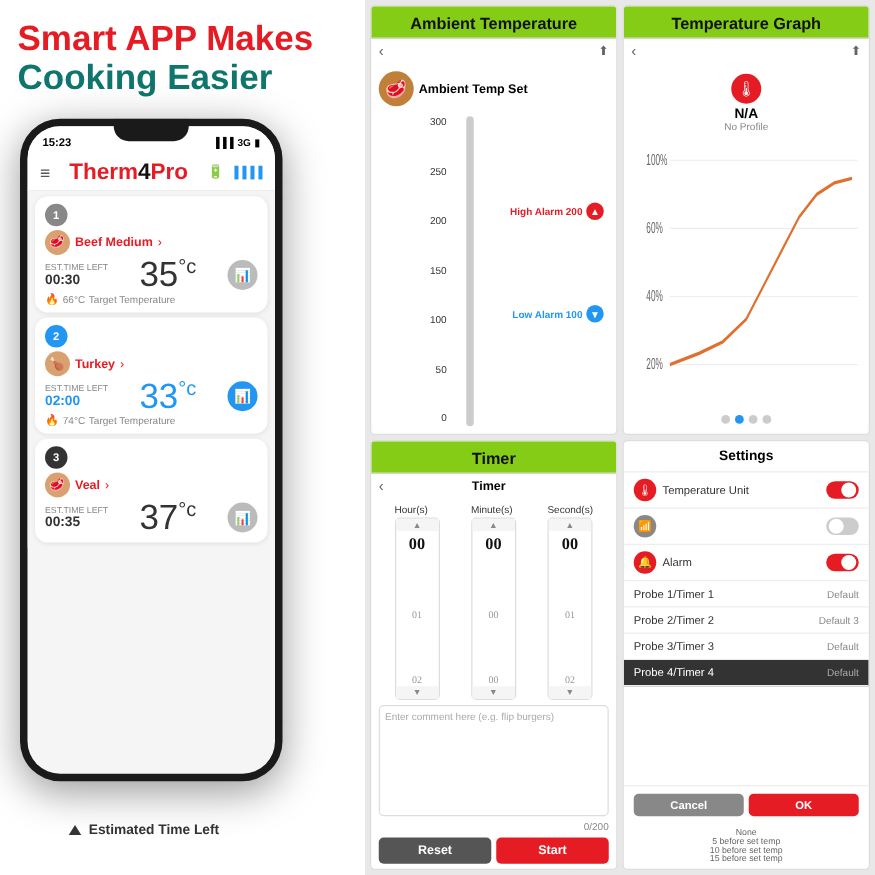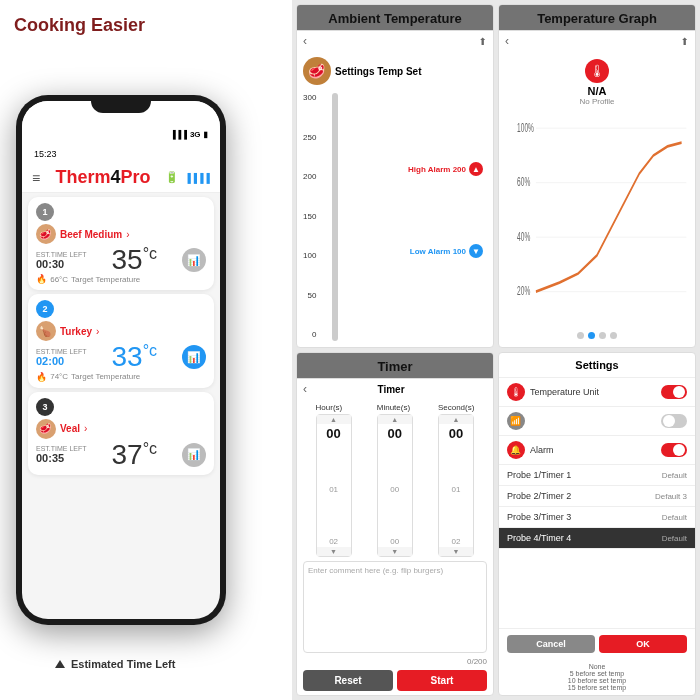--- a/index.html
+++ b/index.html
@@ -22,23 +22,23 @@
     .headline {
       margin-bottom: 14px;
     }
     .headline .smart {
       font-size: 28px;
       font-weight: 900;
       color: #e61c24;
       line-height: 1.1;
     }
     .headline .sub {
-      font-size: 18px;
+      font-size: 28px;
       font-weight: 900;
-      color: #7f1d1d;
+      color: #0f766e;
       line-height: 1.1;
     }
 
     
     .phone-wrap {
       position: absolute;
       left: 16px;
       top: 95px;
       width: 210px;
       height: 530px;
@@ -71,21 +71,21 @@
     }
     .phone-status-bar {
       display: flex;
       justify-content: space-between;
       align-items: center;
       padding: 8px 12px 4px;
       background: #fff;
       font-size: 9px;
       font-weight: 600;
     }
-    .status-time { font-size: 9px; font-weight: 400; margin-top: 40px; }
+    .status-time { font-size: 9px; font-weight: 700; }
     .status-icons { display: flex; gap: 3px; align-items: center; font-size: 8px; }
 
     
     .app-header {
       background: #fff;
       display: flex;
       align-items: center;
       justify-content: space-between;
       padding: 4px 10px;
       border-bottom: 1px solid #eee;
@@ -197,21 +197,21 @@
     .sub-screen {
       background: #fff;
       border-radius: 4px;
       overflow: hidden;
       display: flex;
       flex-direction: column;
       border: 1px solid #ddd;
     }
 
     .sub-title-bar {
-      background: #737373;
+      background: #84cc16;
       padding: 6px 8px 4px;
       border-bottom: 1px solid #ddd;
     }
     .sub-title {
       font-size: 13px;
       font-weight: 700;
       color: #111;
       text-align: center;
     }
 
@@ -232,20 +232,21 @@
       background: #c0803a;
       display: flex; align-items: center; justify-content: center;
       font-size: 14px;
     }
     .ambient-set-text { font-size: 10px; font-weight: 600; }
 
     .temp-scale-container {
       flex: 1;
       display: flex;
       gap: 6px;
+      margin-left: 41px;
     }
     .temp-scale-labels {
       display: flex;
       flex-direction: column;
       justify-content: space-between;
       font-size: 8px;
       color: #333;
       text-align: right;
       padding-bottom: 2px;
     }
@@ -339,20 +340,21 @@
       flex-direction: column;
       font-size: 8px;
     }
     .timer-col-label { font-size: 8px; color: #333; margin-bottom: 2px; }
     .timer-spinner {
       width: 36px;
       border: 1px solid #ddd;
       border-radius: 4px;
       text-align: center;
       font-size: 9px;
+      font-family: Liberation Serif, serif;
     }
     .spinner-up, .spinner-down {
       background: #f5f5f5;
       text-align: center;
       font-size: 7px;
       padding: 1px;
       color: #888;
     }
     .spinner-val {
       font-size: 13px;
@@ -490,20 +492,21 @@
       padding: 3px 6px;
     }
     .nav-back { font-size: 12px; color: #666; }
     .nav-title { font-size: 10px; font-weight: 600; }
   </style>
 </head>
 <body>
 
 <div class="left-section">
   <div class="headline">
+    <div class="smart">Smart APP Makes</div>
     <div class="sub">Cooking Easier</div>
   </div>
 
   <div class="phone-wrap">
     <div class="phone-frame">
       <div class="phone-notch"></div>
       <div class="phone-screen">
 
         <div class="phone-status-bar">
           <span class="status-time">15:23</span>
@@ -611,21 +614,21 @@
     <div class="sub-title-bar">
       <div class="sub-title">Ambient Temperature</div>
     </div>
     <div class="sub-nav-row">
       <span class="nav-back">‹</span>
       <span class="share-icon">⬆</span>
     </div>
     <div class="ambient-content">
       <div class="ambient-set-row">
         <div class="ambient-food-icon">🥩</div>
-        <span class="ambient-set-text">Settings Temp Set</span>
+        <span class="ambient-set-text">Ambient Temp Set</span>
       </div>
       <div class="temp-scale-container">
         <div class="temp-scale-labels">
           <span>300</span>
           <span>250</span>
           <span>200</span>
           <span>150</span>
           <span>100</span>
           <span>50</span>
           <span>0</span>

